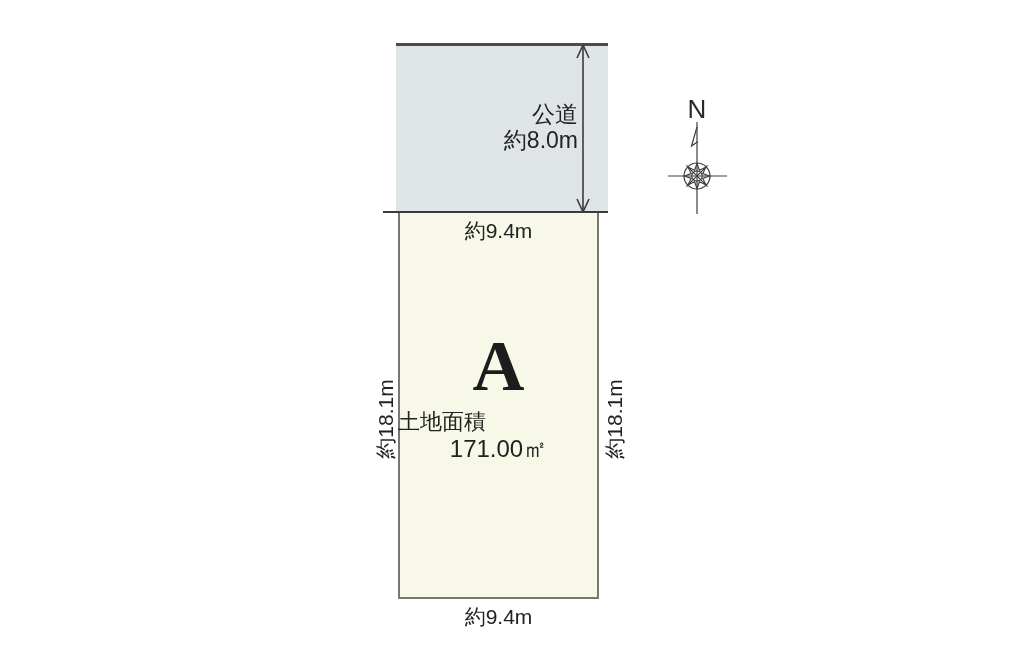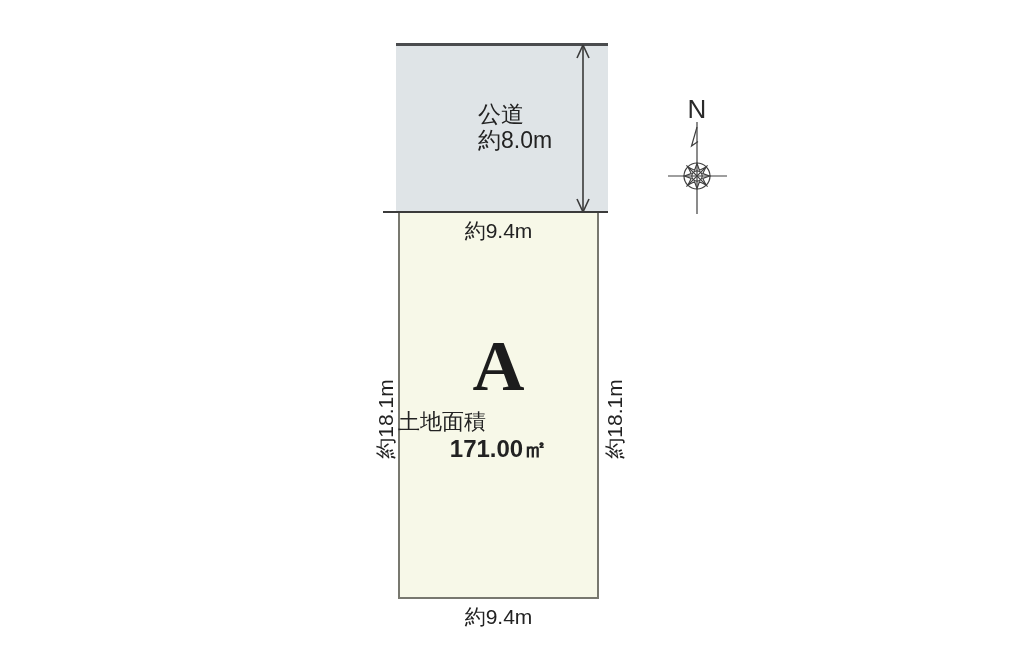--- a/index.html
+++ b/index.html
@@ -24,20 +24,21 @@
     top: 43px;
     width: 212px;
     height: 169px;
     border-top: 3px solid #4a4c4e;
     box-sizing: border-box;
   }
   .road-label {
     left: 478px;
     top: 101px;
     width: 100px;
+    text-align: right;
     font-size: 23px;
     line-height: 26px;
     color: #222222;
     white-space: nowrap;
   }
 
   
   .boundary-line {
     left: 383px;
     top: 211px;
@@ -86,21 +87,20 @@
     font-size: 22px;
     color: #222222;
   }
   .area-value {
     left: 398px;
     top: 433px;
     width: 201px;
     text-align: center;
     font-size: 24px;
     color: #222222;
-    font-weight: bold;
   }
 
   
   .road-arrow {
     left: 571px;
     top: 41px;
     width: 24px;
     height: 175px;
   }
 

